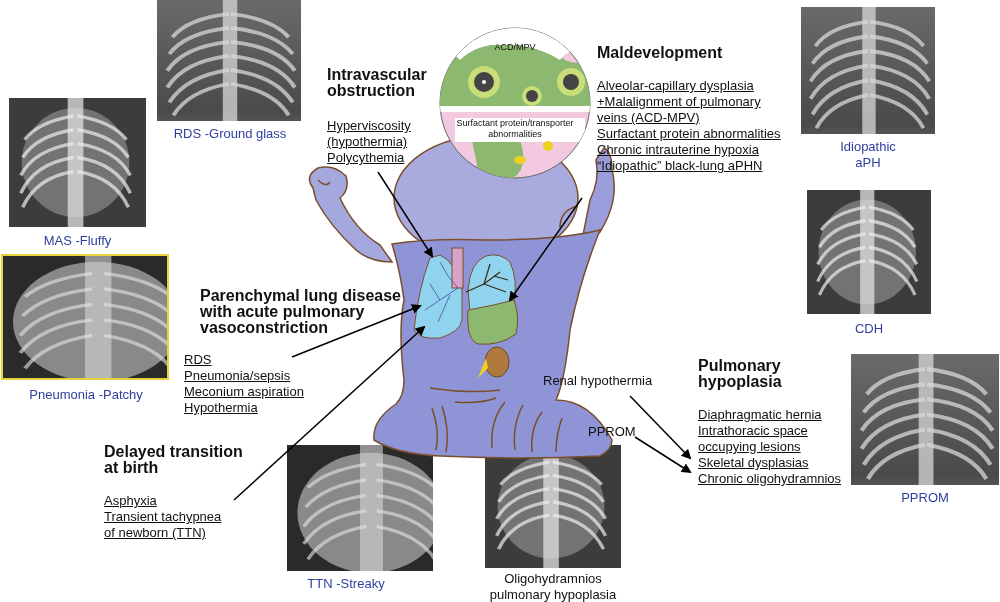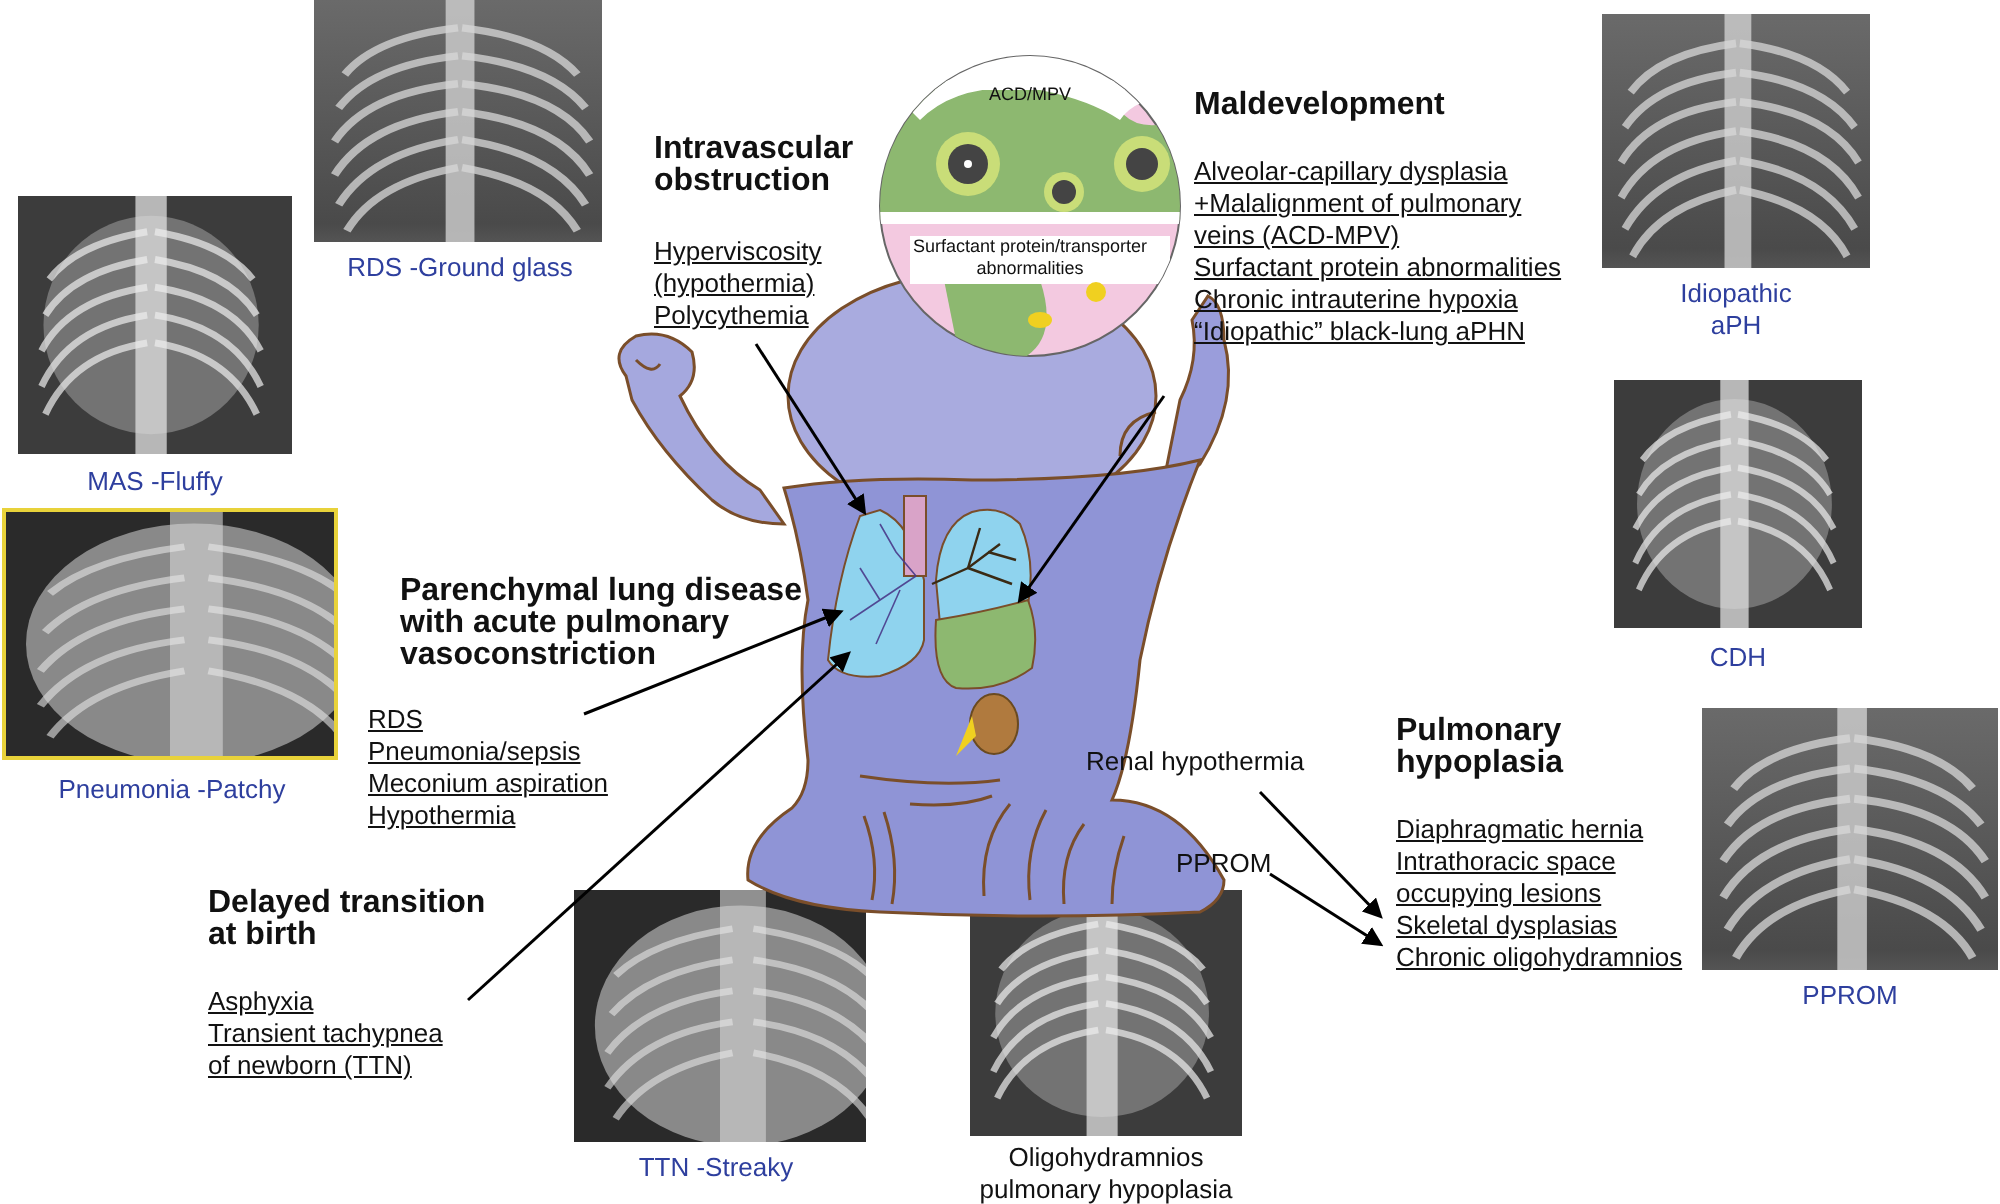--- a/index.html
+++ b/index.html
@@ -122,21 +122,21 @@
           <path d="M76 84 Q36 92 20 118"></path>
         <path d="M86 20 Q124 26 142 44"></path>
           <path d="M86 36 Q126 42 144 64"></path>
           <path d="M86 52 Q128 58 146 84"></path>
         <path d="M86 68 Q128 74 146 102"></path>
           <path d="M86 84 Q126 92 142 118"></path>
       </g>
     </g>
     </svg>
 </div>
-<div class="cap" style="left:285px;top:576px;width:146px;text-align:center;">TTN -Streaky</div>
+<div class="cap" style="left:273px;top:576px;width:146px;text-align:center;">TTN -Streaky</div>
 
 <div class="xray" style="left:485px;top:445px;width:136px;height:123px;">
   <svg viewBox="0 0 136 123">
       <linearGradient id="xg" x1="0" y1="0" x2="0" y2="1">
       <stop offset="0" stop-color="#6a6a6a"></stop>
         <stop offset="0.6" stop-color="#4a4a4a"></stop>
         <stop offset="1" stop-color="#9a9a9a"></stop>
     </linearGradient>
       <g transform="scale(0.9714285714285714,0.9461538461538461)">
       <rect x="0" y="0" width="200" height="200" fill="#3c3c3c"></rect>

